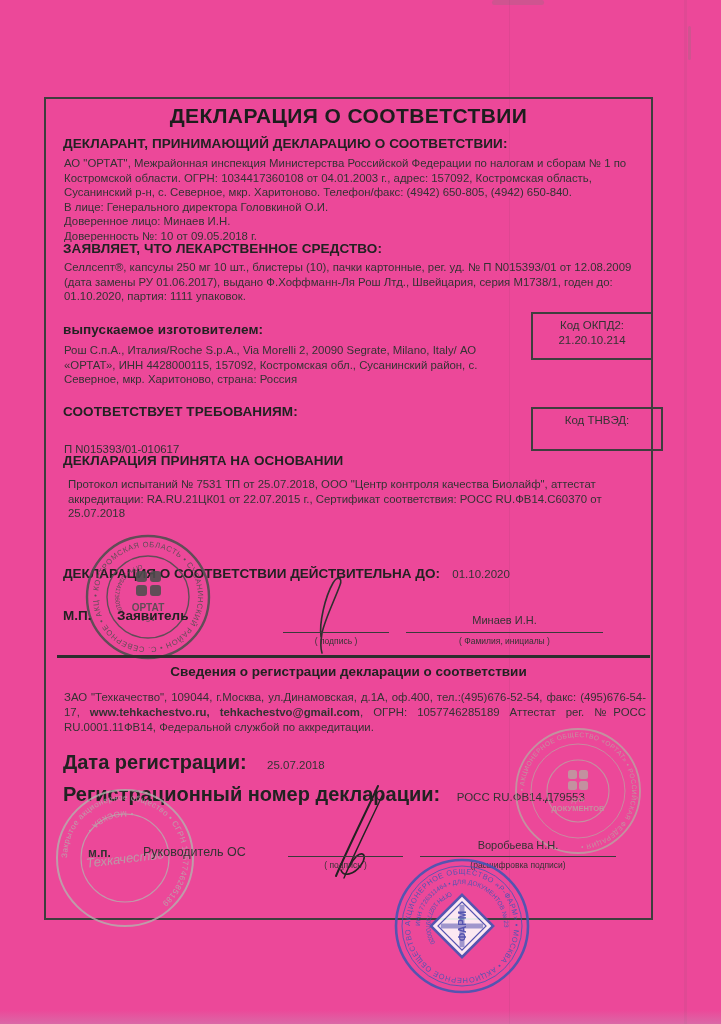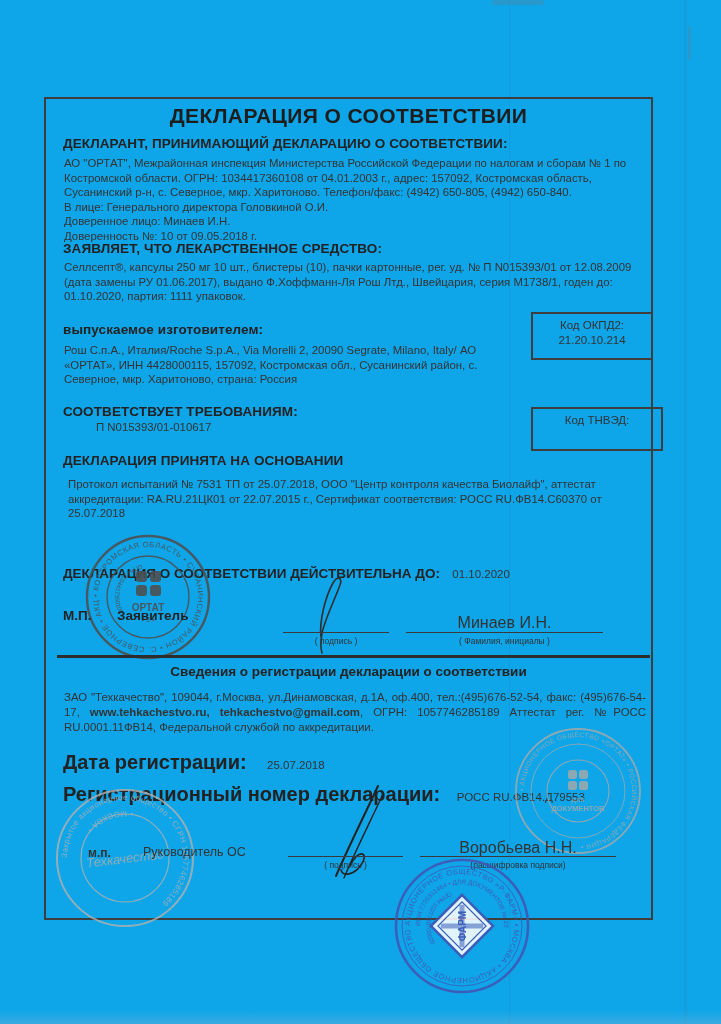--- a/index.html
+++ b/index.html
@@ -1,18 +1,18 @@
 <!DOCTYPE html>
 <html><head>
 <meta charset="utf-8">
 <style>
   html,body { margin:0; padding:0; background:#e9e9e9; }
   .page {
     position:relative; width:721px; height:1024px; margin:0 auto;
-    background:#0ea5e9; overflow:hidden;
+    background:#ec4899; overflow:hidden;
     font-family:"Liberation Sans", sans-serif; color:#333;
   }
   .abs { position:absolute; }
   
   .crease-v { position:absolute; top:0; bottom:0; width:1px; background:rgba(60,60,60,0.07); }
   .edge-right { position:absolute; top:0; bottom:0; width:3px; background:rgba(90,90,90,0.08); }
   .edge-bottom { position:absolute; left:0; right:0; bottom:0; height:14px;
     background:linear-gradient(to bottom, rgba(173,186,201,0), rgba(173,186,201,0.28)); }
   .smudge { position:absolute; background:rgba(120,120,120,0.25); border-radius:3px; }
 
@@ -28,21 +28,21 @@
   .code-box { position:absolute; border:2px solid #3e3e3e; box-sizing:border-box;
     text-align:center; font-size:11.5px; line-height:15px; padding-top:4px; color:#333; }
 
   .kv-label { font-size:13.5px; font-weight:bold; color:#222; }
   .kv-label-lg { font-size:20px; font-weight:bold; color:#222; }
   .kv-value { font-size:11.5px; color:#333; }
   .kv-value-b { font-size:11.5px; font-weight:normal; color:#333; }
 
   .sigline { position:absolute; border-top:1.5px solid #3a3a3a; }
   .siglabel { position:absolute; font-size:8.5px; font-weight:normal; color:#333; text-align:center; }
-  .signame { position:absolute; font-size:16px; color:#333; text-align:center; }
+  .signame { position:absolute; font-size:11px; color:#333; text-align:center; }
 
   .divider { position:absolute; height:3px; background:#2d2d2d; }
 
   .reg-head { position:absolute; left:44px; top:664px; width:609px; text-align:center;
     font-size:13.5px; font-weight:bold; color:#222; }
   .reg-body { position:absolute; left:64px; top:690px; width:582px;
     font-size:11.4px; line-height:14.8px; text-align:justify; color:#333; }
 
   svg.stamp { position:absolute; pointer-events:none; }
   svg text { font-family:"Liberation Sans", sans-serif; }
@@ -75,21 +75,21 @@
 
   <div class="code-box" style="left:531px; top:312px; width:122px; height:48px;">
     <div>Код ОКПД2:</div>
     <div>21.20.10.214</div>
   </div>
 
   <div class="h-sec" style="left:63px; top:322px;">выпускаемое изготовителем:</div>
   <div class="body-txt" style="left:64px; top:343px; width:462px;">Рош С.п.А., Италия/Roche S.p.A., Via Morelli 2, 20090 Segrate, Milano, Italy/ АО «ОРТАТ», ИНН 4428000115, 157092, Костромская обл., Сусанинский район, с. Северное, мкр. Харитоново, страна: Россия</div>
 
   <div class="h-sec" style="left:63px; top:404px;">СООТВЕТСТВУЕТ ТРЕБОВАНИЯМ:</div>
-  <div class="body-txt" style="left:64px; top:420px;margin-left:32px;">П N015393/01-010617</div>
+  <div class="body-txt" style="left:64px; top:442px;">П N015393/01-010617</div>
 
   <div class="code-box" style="left:531px; top:407px; width:132px; height:44px;">
     <div>Код ТНВЭД:</div>
   </div>
 
   <div class="h-sec" style="left:63px; top:453px;">ДЕКЛАРАЦИЯ ПРИНЯТА НА ОСНОВАНИИ</div>
   <div class="body-txt" style="left:68px; top:477px; width:570px;">Протокол испытаний № 7531 ТП от 25.07.2018, ООО "Центр контроля качества Биолайф", аттестат аккредитации: RA.RU.21ЦК01 от 22.07.2015 г., Сертификат соответствия: РОСС RU.ФВ14.С60370 от 25.07.2018</div>
 
 
   <div class="abs" style="left:63px; top:564px;">

